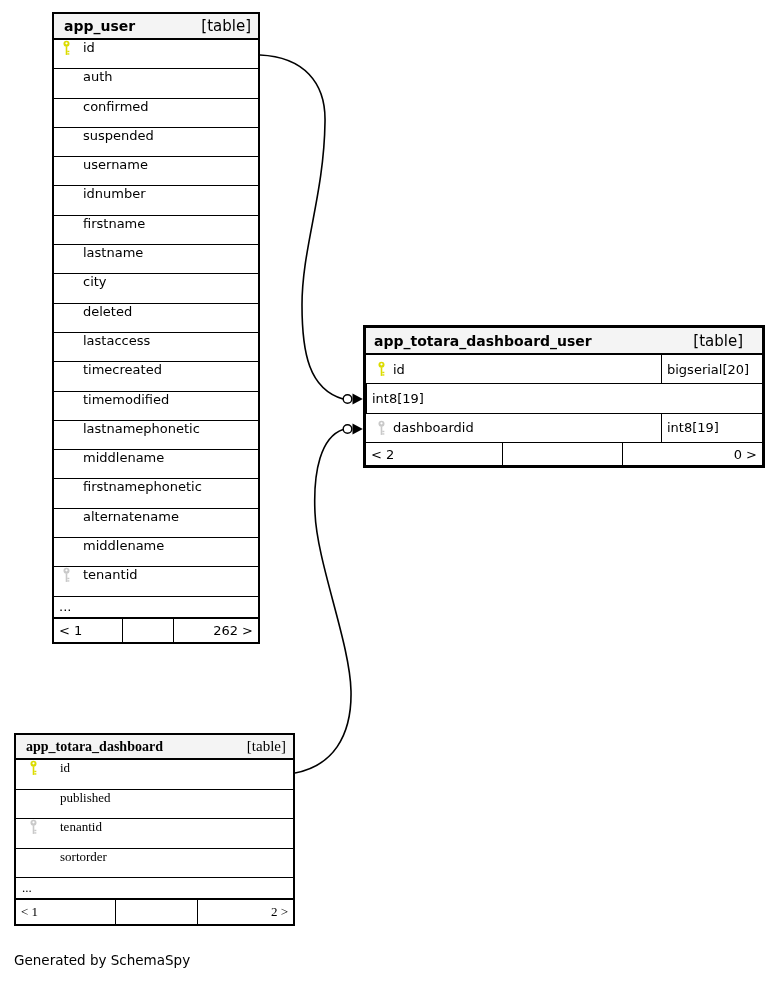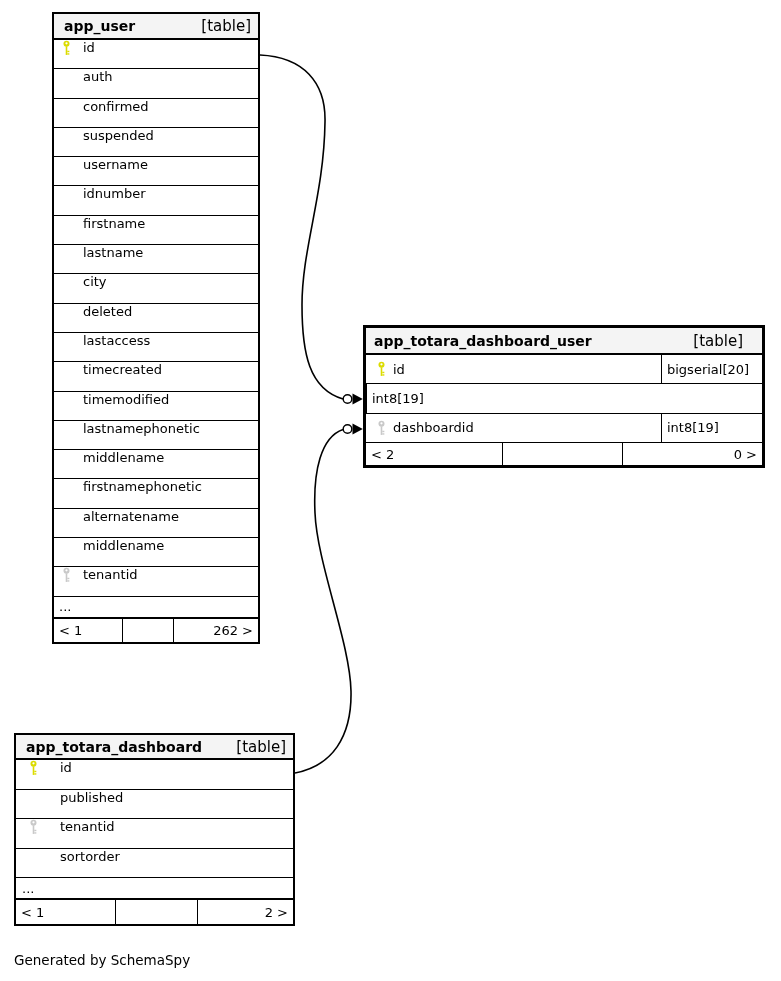--- a/index.html
+++ b/index.html
@@ -77,21 +77,21 @@
     display:flex; align-items:center;
     border-left:1px solid #000;
     padding-left:5px; box-sizing:border-box;
   }
   .t2 .tfoot   { height:22px; }
   .t2 .fcell:nth-child(1) { flex:0 0 137px; }
   .t2 .fcell:nth-child(2) { flex:0 0 120px; }
   .t2 .fcell:nth-child(3) { flex:1; }
 
   
-  .t3 { left:14px; top:733px; width:281px; }
+  .t3 { left:14px; top:733px; width:281px;font-family:Liberation Serif, serif; }
   .t3 .thead   { height:25px; padding:0 7px 0 10px; }
   .t3 .row     { height:29.6px; padding-left:13px; }
   .t3 .key-slot{ width:31px; }
   .t3 .ellipsis{ height:22px; padding-left:6px; }
   .t3 .tfoot   { height:24px; }
   .t3 .fcell:nth-child(1) { flex:0 0 100px; }
   .t3 .fcell:nth-child(2) { flex:0 0 82px; }
   .t3 .fcell:nth-child(3) { flex:1; }
 
   .rel-overlay {

